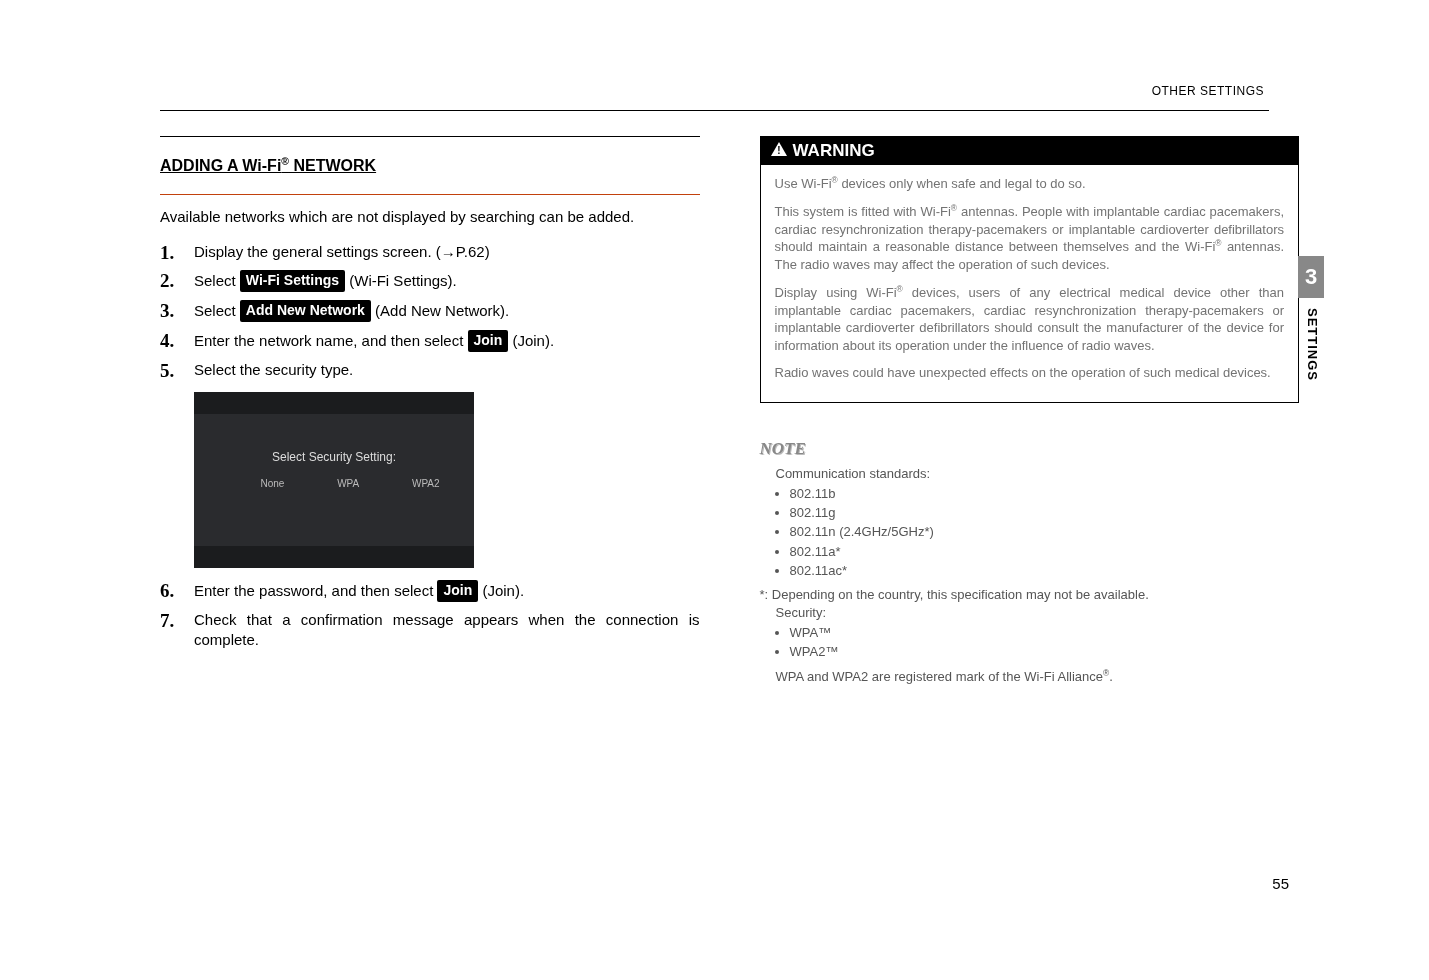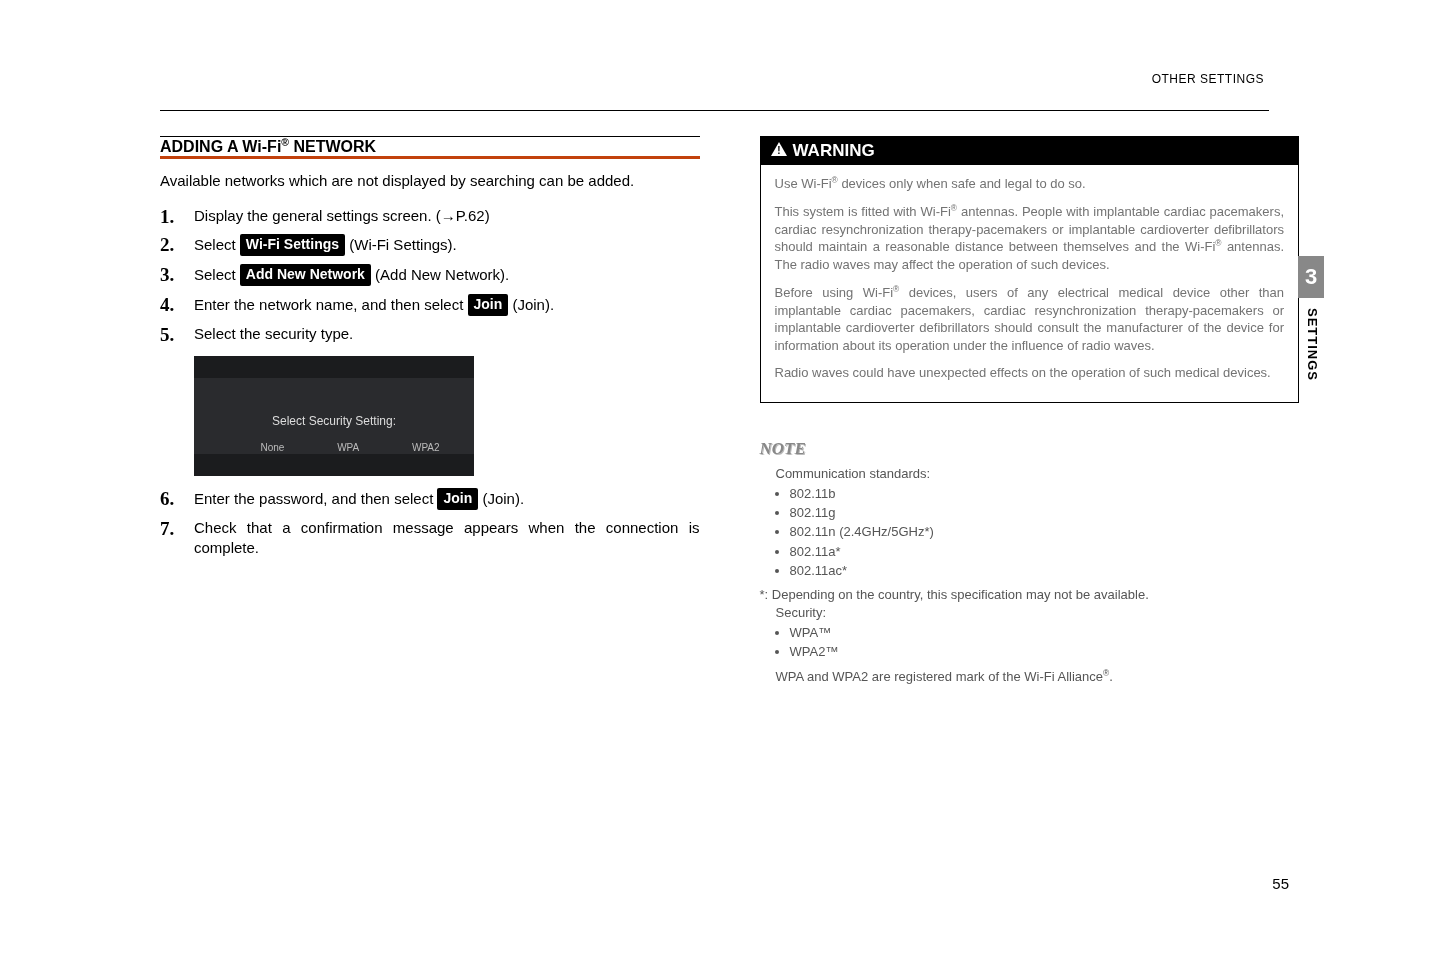--- a/index.html
+++ b/index.html
@@ -13,43 +13,44 @@
     position: relative;
   }
   .page {
     padding: 100px 130px 40px 160px;
     display: flex;
     gap: 60px;
     position: relative;
   }
   .header-right {
     position: absolute;
-    top: 72px;
+    top: 84px;
     right: 165px;
     font-size: 12px;
     letter-spacing: 0.5px;
   }
   .header-rule {
     position: absolute;
     top: 110px;
     left: 160px;
     right: 160px;
     border-top: 1px solid #000;
   }
   .col {
     width: 50%;
   }
   .section-title {
     font-weight: bold;
     font-size: 16px;
     border-top: 1px solid #000;
-    border-bottom: 3px solid #c2410c;
-    padding: 0 0;
+    border-bottom: 1px solid #c2410c;
+    padding: 19px 0;
     margin-top: 36px;
     margin-bottom: 12px;
+    text-decoration: underline;
   }
   sup { font-size: 0.65em; }
   .para {
     font-size: 15px;
     line-height: 1.35;
     text-align: justify;
     margin-bottom: 14px;
   }
   ol.steps {
     list-style: none;
@@ -80,21 +81,21 @@
     background: #000;
     color: #fff;
     padding: 1px 6px 2px;
     font-weight: bold;
     font-size: 14px;
     border-radius: 2px;
     vertical-align: 1px;
   }
   .screenshot {
     width: 280px;
-    height: 120px;
+    height: 176px;
     background: #2a2b2e;
     margin: 12px 0 12px 34px;
     position: relative;
     border-radius: 2px;
   }
   .screenshot .bar {
     position: absolute;
     top: 0; left: 0; right: 0;
     height: 22px;
     background: #1b1c1e;
@@ -252,21 +253,21 @@
         <span class="tri">
           <svg width="16" height="14" viewBox="0 0 16 14">
               <polygon points="8,0 16,14 0,14" fill="#fff"></polygon>
               <text x="8" y="12" text-anchor="middle" font-size="10" font-weight="bold" fill="#000">!</text>
             </svg>
         </span><span>WARNING</span>
       </div>
       <div class="warning-body">
         <p><span>Use Wi-Fi</span><sup>®</sup><span> devices only when safe and legal to do so.</span></p>
         <p><span>This system is fitted with Wi-Fi</span><sup>®</sup><span> antennas. People with implantable cardiac pacemakers, cardiac resynchronization therapy-pacemakers or implantable cardioverter defibrillators should maintain a reasonable distance between themselves and the Wi-Fi</span><sup>®</sup><span> antennas. The radio waves may affect the operation of such devices.</span></p>
-        <p><span>Before using Wi-Fi</span><sup>®</sup><span> devices, users of any electrical medical device other than implantable cardiac pacemakers, cardiac resynchronization therapy-pacemakers or implantable cardioverter defibrillators should consult the manufacturer of the device for information about its operation under the influence of radio waves.</span></p>
+        <p><span>Display using Wi-Fi</span><sup>®</sup><span> devices, users of any electrical medical device other than implantable cardiac pacemakers, cardiac resynchronization therapy-pacemakers or implantable cardioverter defibrillators should consult the manufacturer of the device for information about its operation under the influence of radio waves.</span></p>
         <p>Radio waves could have unexpected effects on the operation of such medical devices.</p>
       </div>
     </div>
 
     <div class="note-head">NOTE</div>
     <div class="note-body">
       <div>Communication standards:</div>
       <ul>
         <li>802.11b</li>
         <li>802.11g</li>

